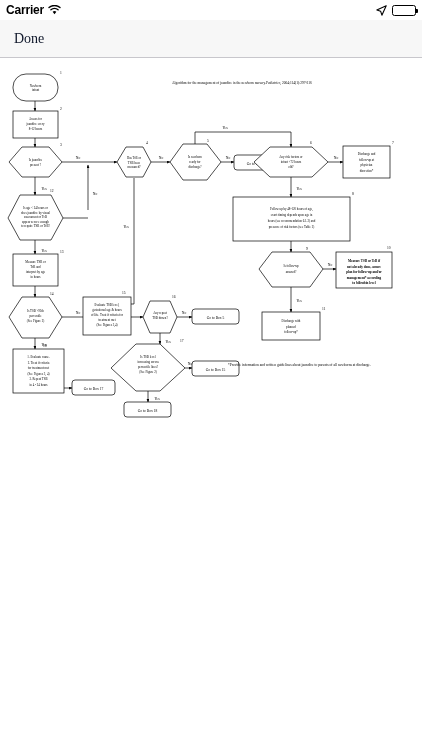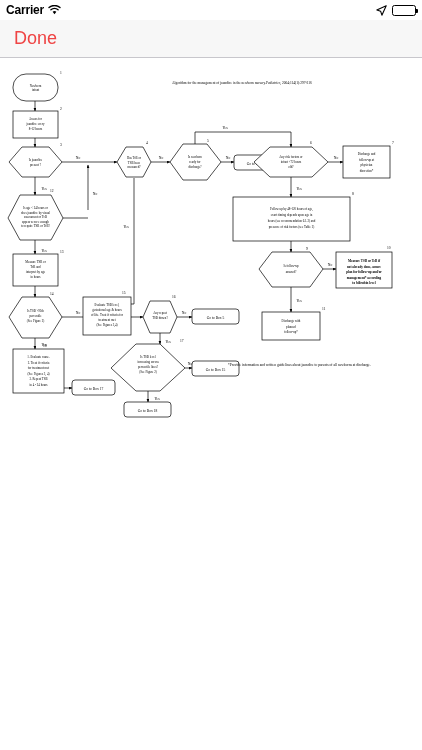--- a/index.html
+++ b/index.html
@@ -42,22 +42,22 @@
 
   
   .navbar {
     height: 38px; width:100%;
     background:#f7f7f7;
     border-bottom: 0.5px solid #c8c7cc;
     display:flex; align-items:center;
     padding-left: 14px;
   }
   .done-btn {
-    color:#ef4444; font-size:18px; background:none; border:none;
-    padding:0; cursor:pointer; font-family:Liberation Sans, sans-serif;
+    color:#0f172a; font-size:14px; background:none; border:none;
+    padding:0; cursor:pointer; font-family:Liberation Serif, serif;
   }
 
   
   .figure-wrap {
     position:absolute; top:58px; left:0;
     width:422px; height:692px;
     background:#fff;
     overflow:hidden;
   }
   svg { display:block; }

